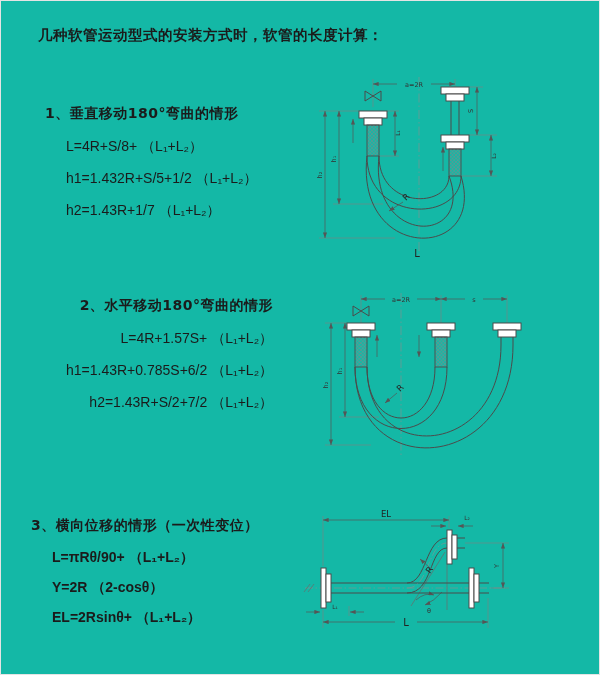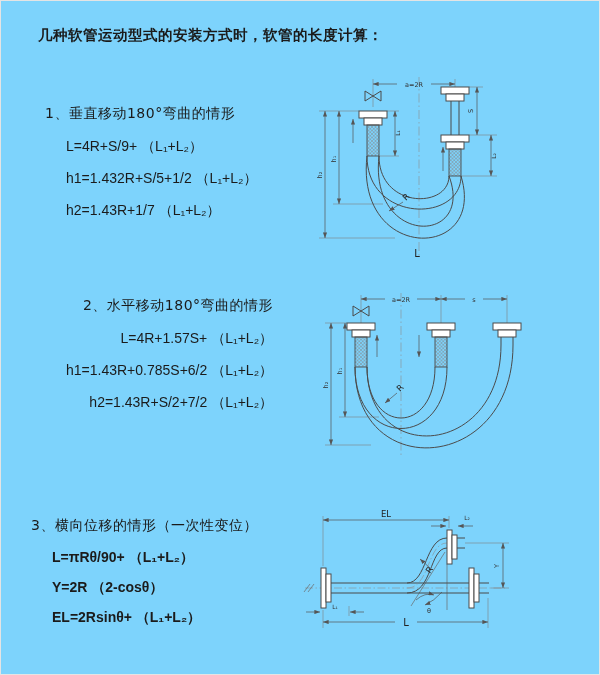--- a/index.html
+++ b/index.html
@@ -1,27 +1,27 @@
 <!DOCTYPE html>
 <html><head>
 <meta charset="utf-8">
 <style>
   html,body{margin:0;padding:0;}
   body{
     width:600px;height:675px;background:#ffffff;position:relative;overflow:hidden;
     font-family:"DejaVu Sans","Liberation Sans",sans-serif;color:#1b1b1b;
   }
-  .page{position:absolute;inset:0;border:1px solid #e4e4e4;background:#7dd3fc;}
+  .page{position:absolute;inset:0;border:1px solid #e4e4e4;background:#14b8a6;}
   .title{
     position:absolute;left:37px;top:25px;margin:0;
     font-size:14.5px;font-weight:bold;letter-spacing:.5px;white-space:nowrap;
   }
   .sec{position:absolute;}
   .sec h2{
-    margin:0 0 7px 0;font-size:14px;font-weight:normal;letter-spacing:.5px;white-space:nowrap;
+    margin:0 0 7px 0;font-size:14px;font-weight:bold;letter-spacing:.5px;white-space:nowrap;
   }
   .formulas{margin-left:21px;}
   .formula{
     font-family:"Liberation Sans","DejaVu Sans",sans-serif;
     font-size:14px;line-height:32px;white-space:nowrap;
   }
   .sec3 .formula{line-height:30px;font-weight:bold;}
   .diag{position:absolute;}
   
   .draw{fill:none;stroke:#4b4b4b;stroke-width:1;}
@@ -52,21 +52,21 @@
         <path d="M0,0 L3.5,3.5" stroke="#868686" stroke-width=".5"></path>
       </pattern>
     </defs>
   </svg>
 
   <h1 class="title">几种软管运动型式的安装方式时，软管的长度计算：</h1>
 
   <div class="sec" style="left:44px;top:104px;">
     <h2>1、垂直移动180°弯曲的情形</h2>
     <div class="formulas">
-      <div class="formula">L=4R+S/9+ （L₁+L₂）</div>
+      <div class="formula">L=4R+S/8+ （L₁+L₂）</div>
       <div class="formula">h1=1.432R+S/5+1/2 （L₁+L₂）</div>
       <div class="formula">h2=1.43R+1/7 （L₁+L₂）</div>
     </div>
   </div>
 
   <svg class="diag" style="left:308px;top:70px;" width="262" height="190" viewBox="0 0 262 190">
 
     <line class="cl" x1="110" y1="6" x2="110" y2="186"></line>
 
     <line class="ext" x1="64" y1="8" x2="64" y2="36"></line>

